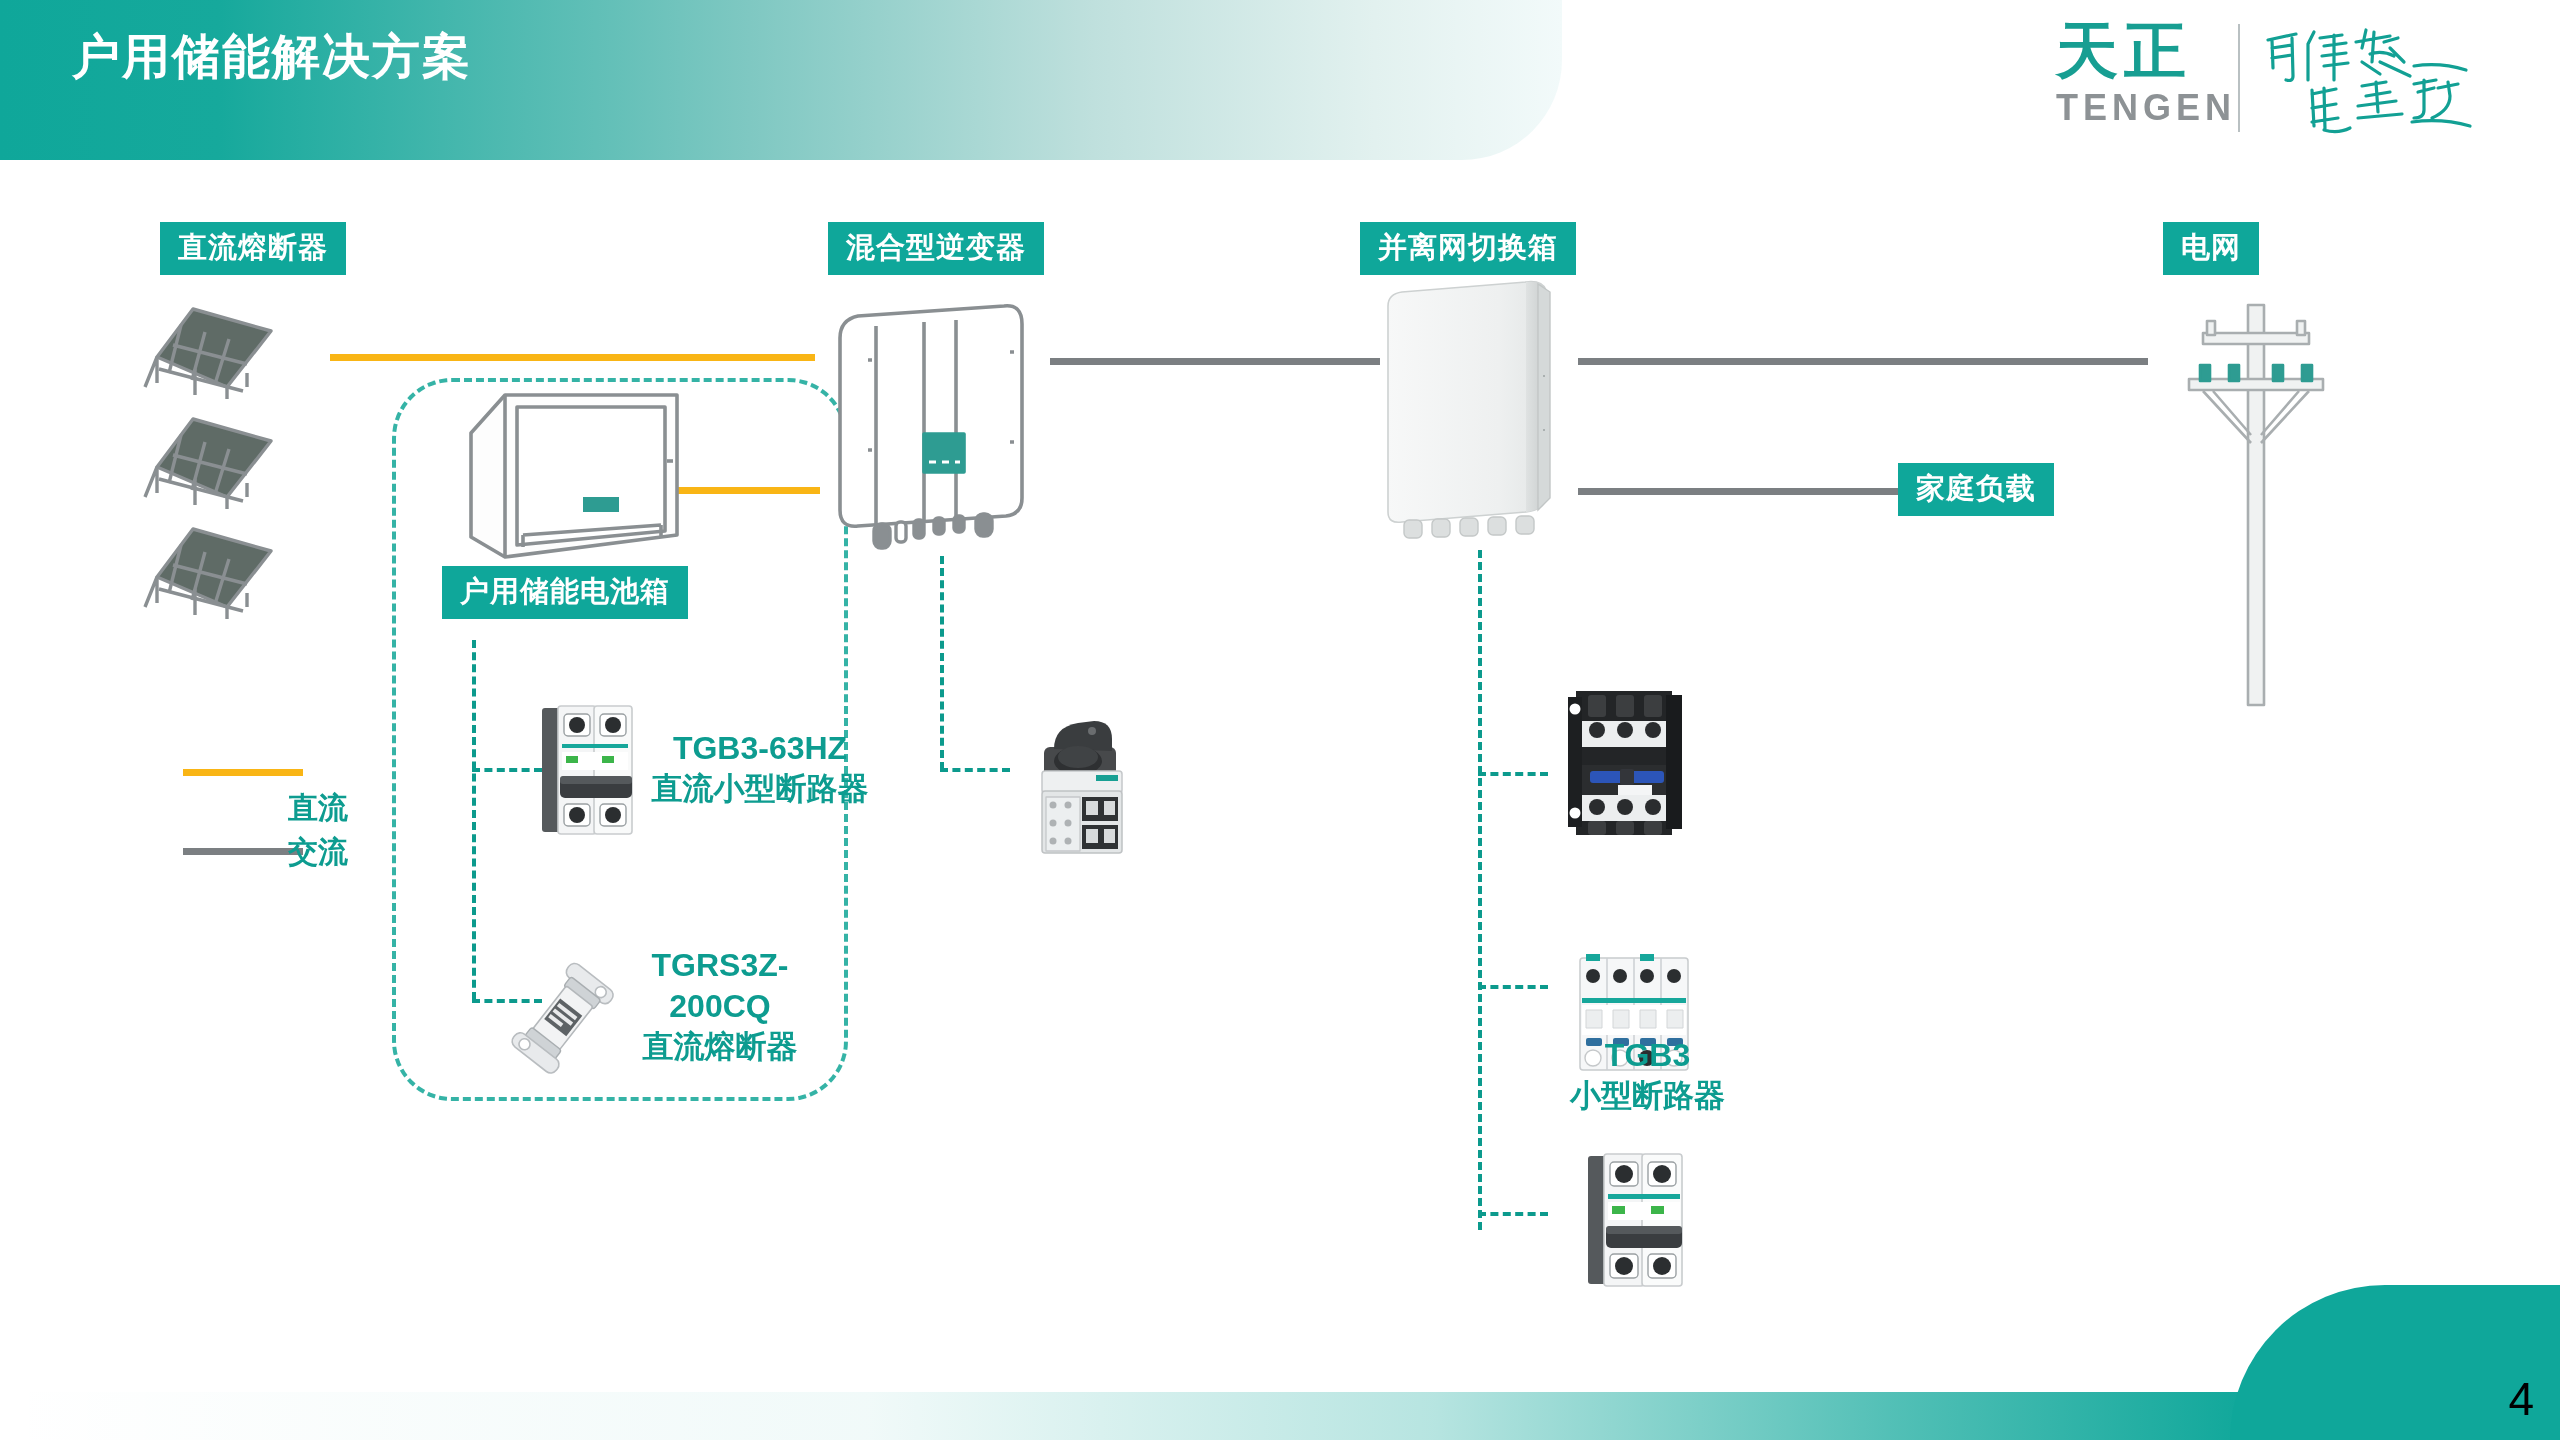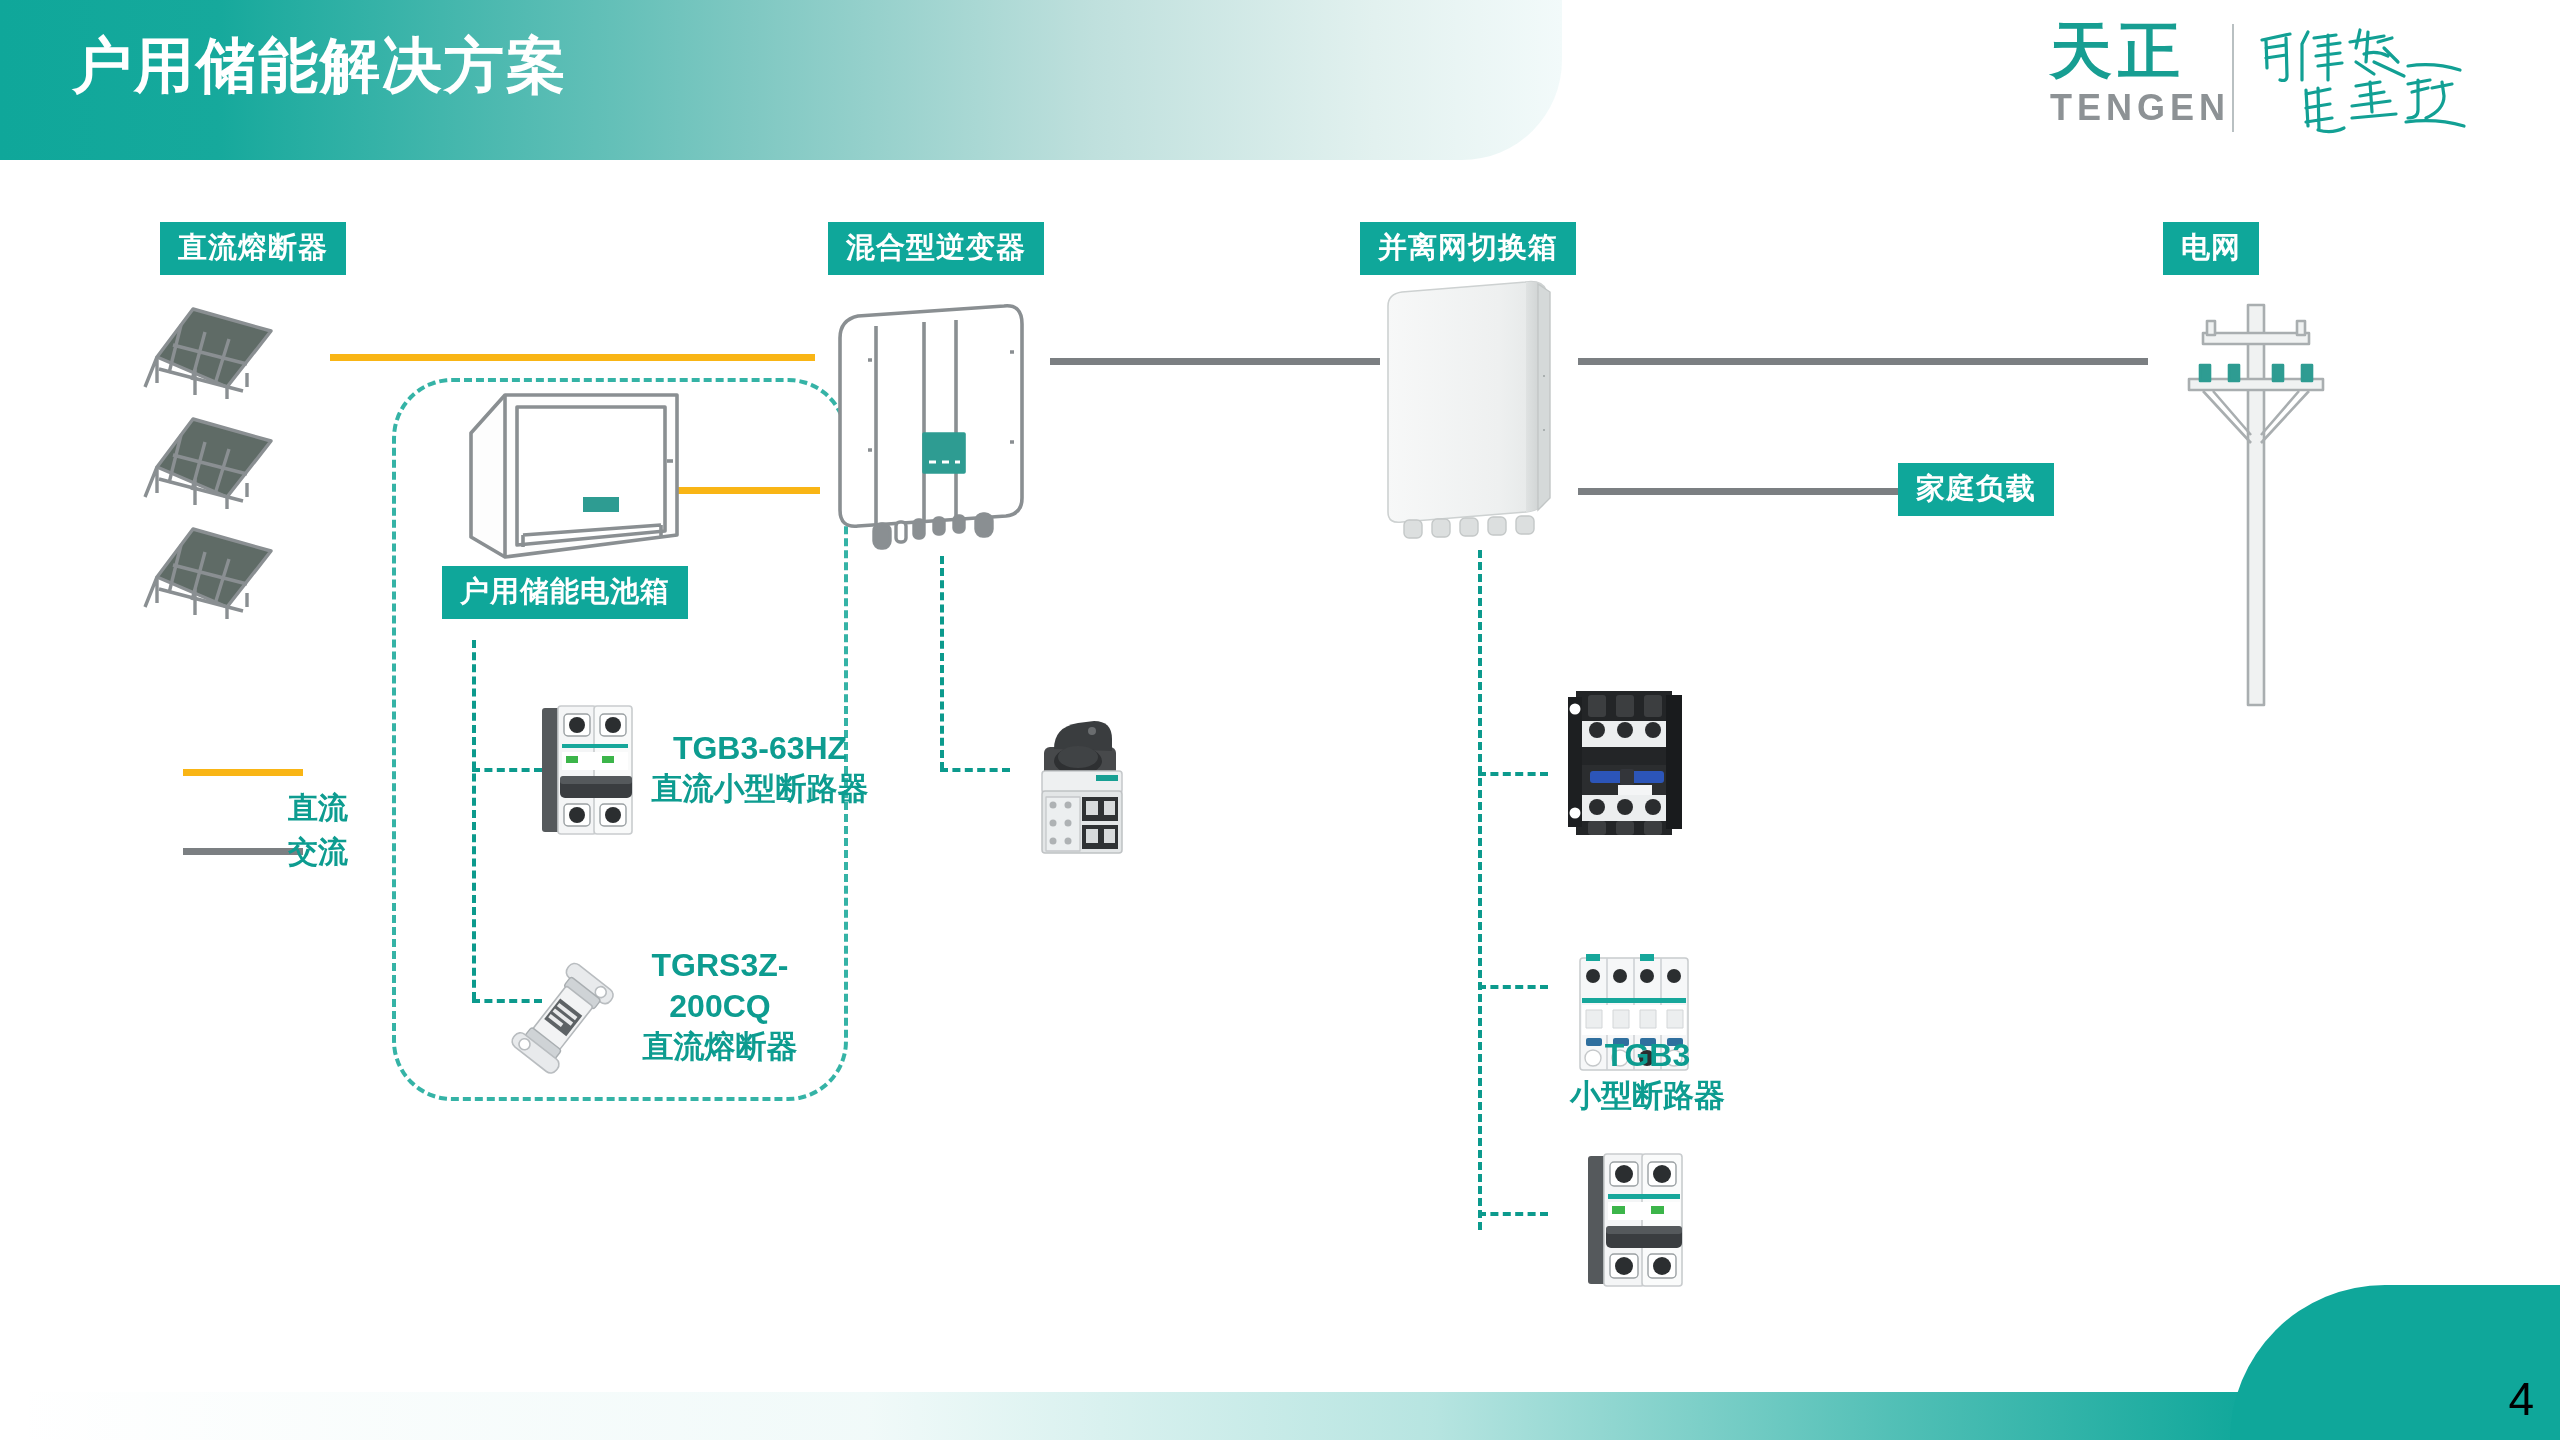--- a/index.html
+++ b/index.html
@@ -12,24 +12,24 @@
   .slide{position:absolute;inset:0;width:2560px;height:1440px;overflow:hidden;}
 
   
   .header-bar{
     position:absolute;left:0;top:0;width:1562px;height:160px;
     background:linear-gradient(90deg,#0fa79a 0%,#16a99c 14%,#7fc8c2 48%,#bfe0dd 70%,#e2f1ef 88%,#f2fafa 100%);
     border-bottom-right-radius:100px;
   }
   .header-title{
     position:absolute;left:72px;top:22px;
-    font-size:60px;font-weight:bold;color:#ffffff;
+    font-size:48px;font-weight:bold;color:#ffffff;
     letter-spacing:2px;line-height:1.45;white-space:nowrap;
   }
-  .logo-block{position:absolute;right:68px;top:14px;width:450px;height:130px;text-align:center;}
+  .logo-block{position:absolute;right:62px;top:14px;width:450px;height:130px;text-align:center;}
   .logo-cn{
     position:absolute;left:8px;top:6px;
     font-size:62px;font-weight:bold;color:#179e92;letter-spacing:6px;line-height:1;
   }
   .logo-en{
     position:absolute;left:8px;top:76px;
     font-size:36px;font-weight:bold;color:#8d9295;letter-spacing:5px;line-height:1;
   }
   .logo-div{position:absolute;left:190px;top:10px;width:2px;height:108px;background:#b9c0c2;}
   .slogan{position:absolute;left:214px;top:4px;width:230px;height:120px;}

